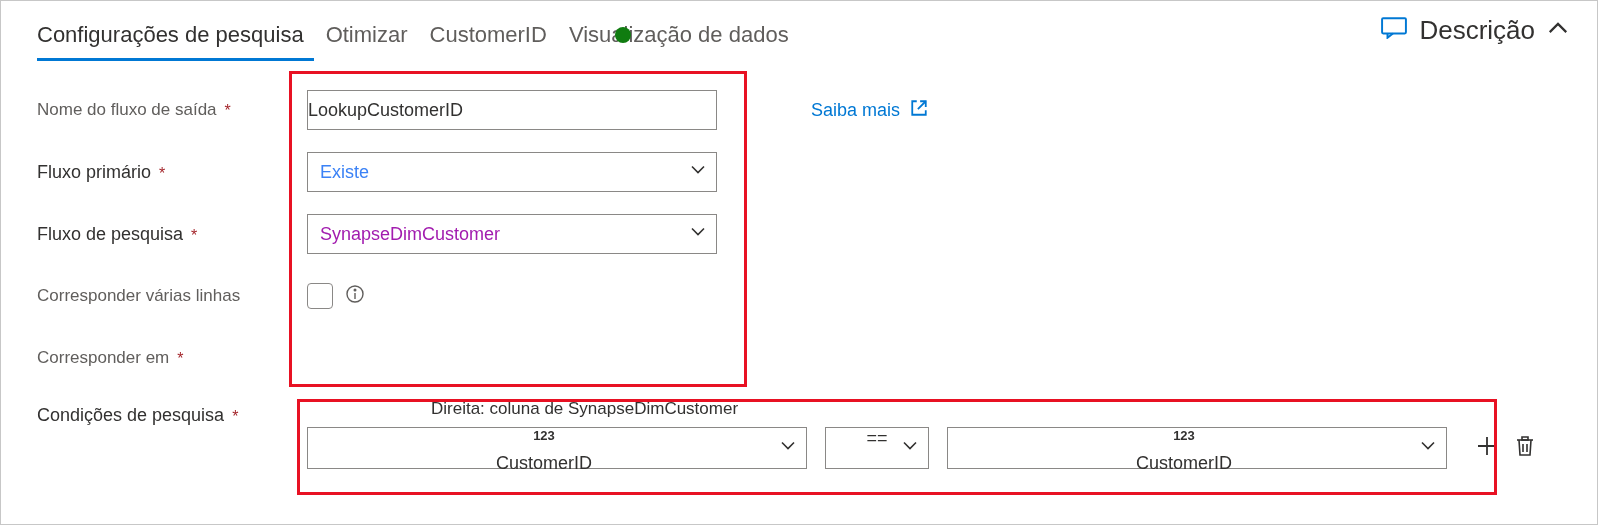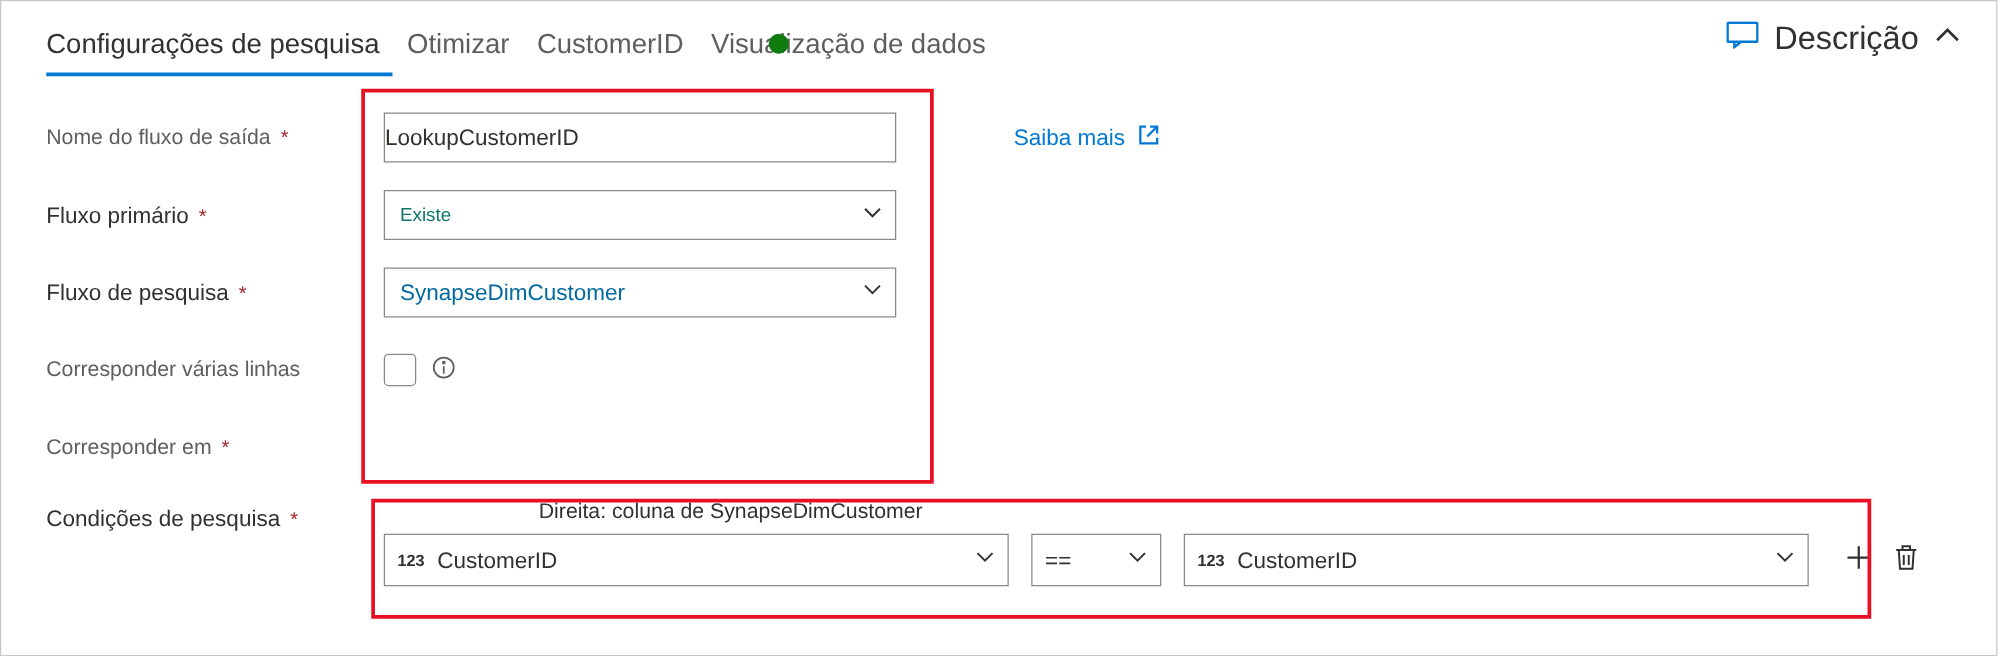--- a/index.html
+++ b/index.html
@@ -70,27 +70,27 @@
       border: 1px solid #8a8886;
       padding: 0 0;
       font-size: 18px;
       color: #323130;
       background: #fff;
     }
     .select {
       width: 410px; height: 40px;
       border: 1px solid #8a8886;
       padding: 0 36px 0 12px;
-      font-size: 15px;
-      color: #0f766e;
+      font-size: 18px;
+      color: #3b82f6;
       background: #fff;
       position: relative;
       display: flex; align-items: center;
     }
-    .select.val { color: #0369a1; font-size: 18px; }
+    .select.val { color: #a21caf; font-size: 18px; }
     .select .chev { position: absolute; right: 10px; top: 50%; transform: translateY(-50%); }
     .select .chev svg { width: 16px; height: 16px; }
 
     .checkbox {
       width: 26px; height: 26px;
       border: 1.5px solid #8a8886;
       border-radius: 4px;
       background: #fff;
     }
     .info-icon svg { width: 20px; height: 20px; }
@@ -122,21 +122,21 @@
 
     .cond-row { display: flex; align-items: center; gap: 18px; }
     .cond-select {
       height: 42px;
       border: 1px solid #8a8886;
       padding: 0 36px 0 10px;
       background: #fff;
       font-size: 18px;
       color: #323130;
       position: relative;
-      display: flex; align-items: center; gap: 10px;
+      display: flex; align-items: center; gap: 10px; flex-direction: column;
     }
     .cond-select .chev { position: absolute; right: 10px; top: 50%; transform: translateY(-50%); }
     .cond-select .chev svg { width: 16px; height: 16px; }
     .type-badge { font-size: 13px; font-weight: 600; color: #323130; }
     .cs-left { width: 500px; }
     .cs-op { width: 104px; justify-content: space-between; padding: 0 10px; }
     .cs-right { width: 500px; }
 
     .cond-actions { display: flex; align-items: center; gap: 14px; margin-left: 10px; }
     .icon-btn svg { width: 24px; height: 24px; }

